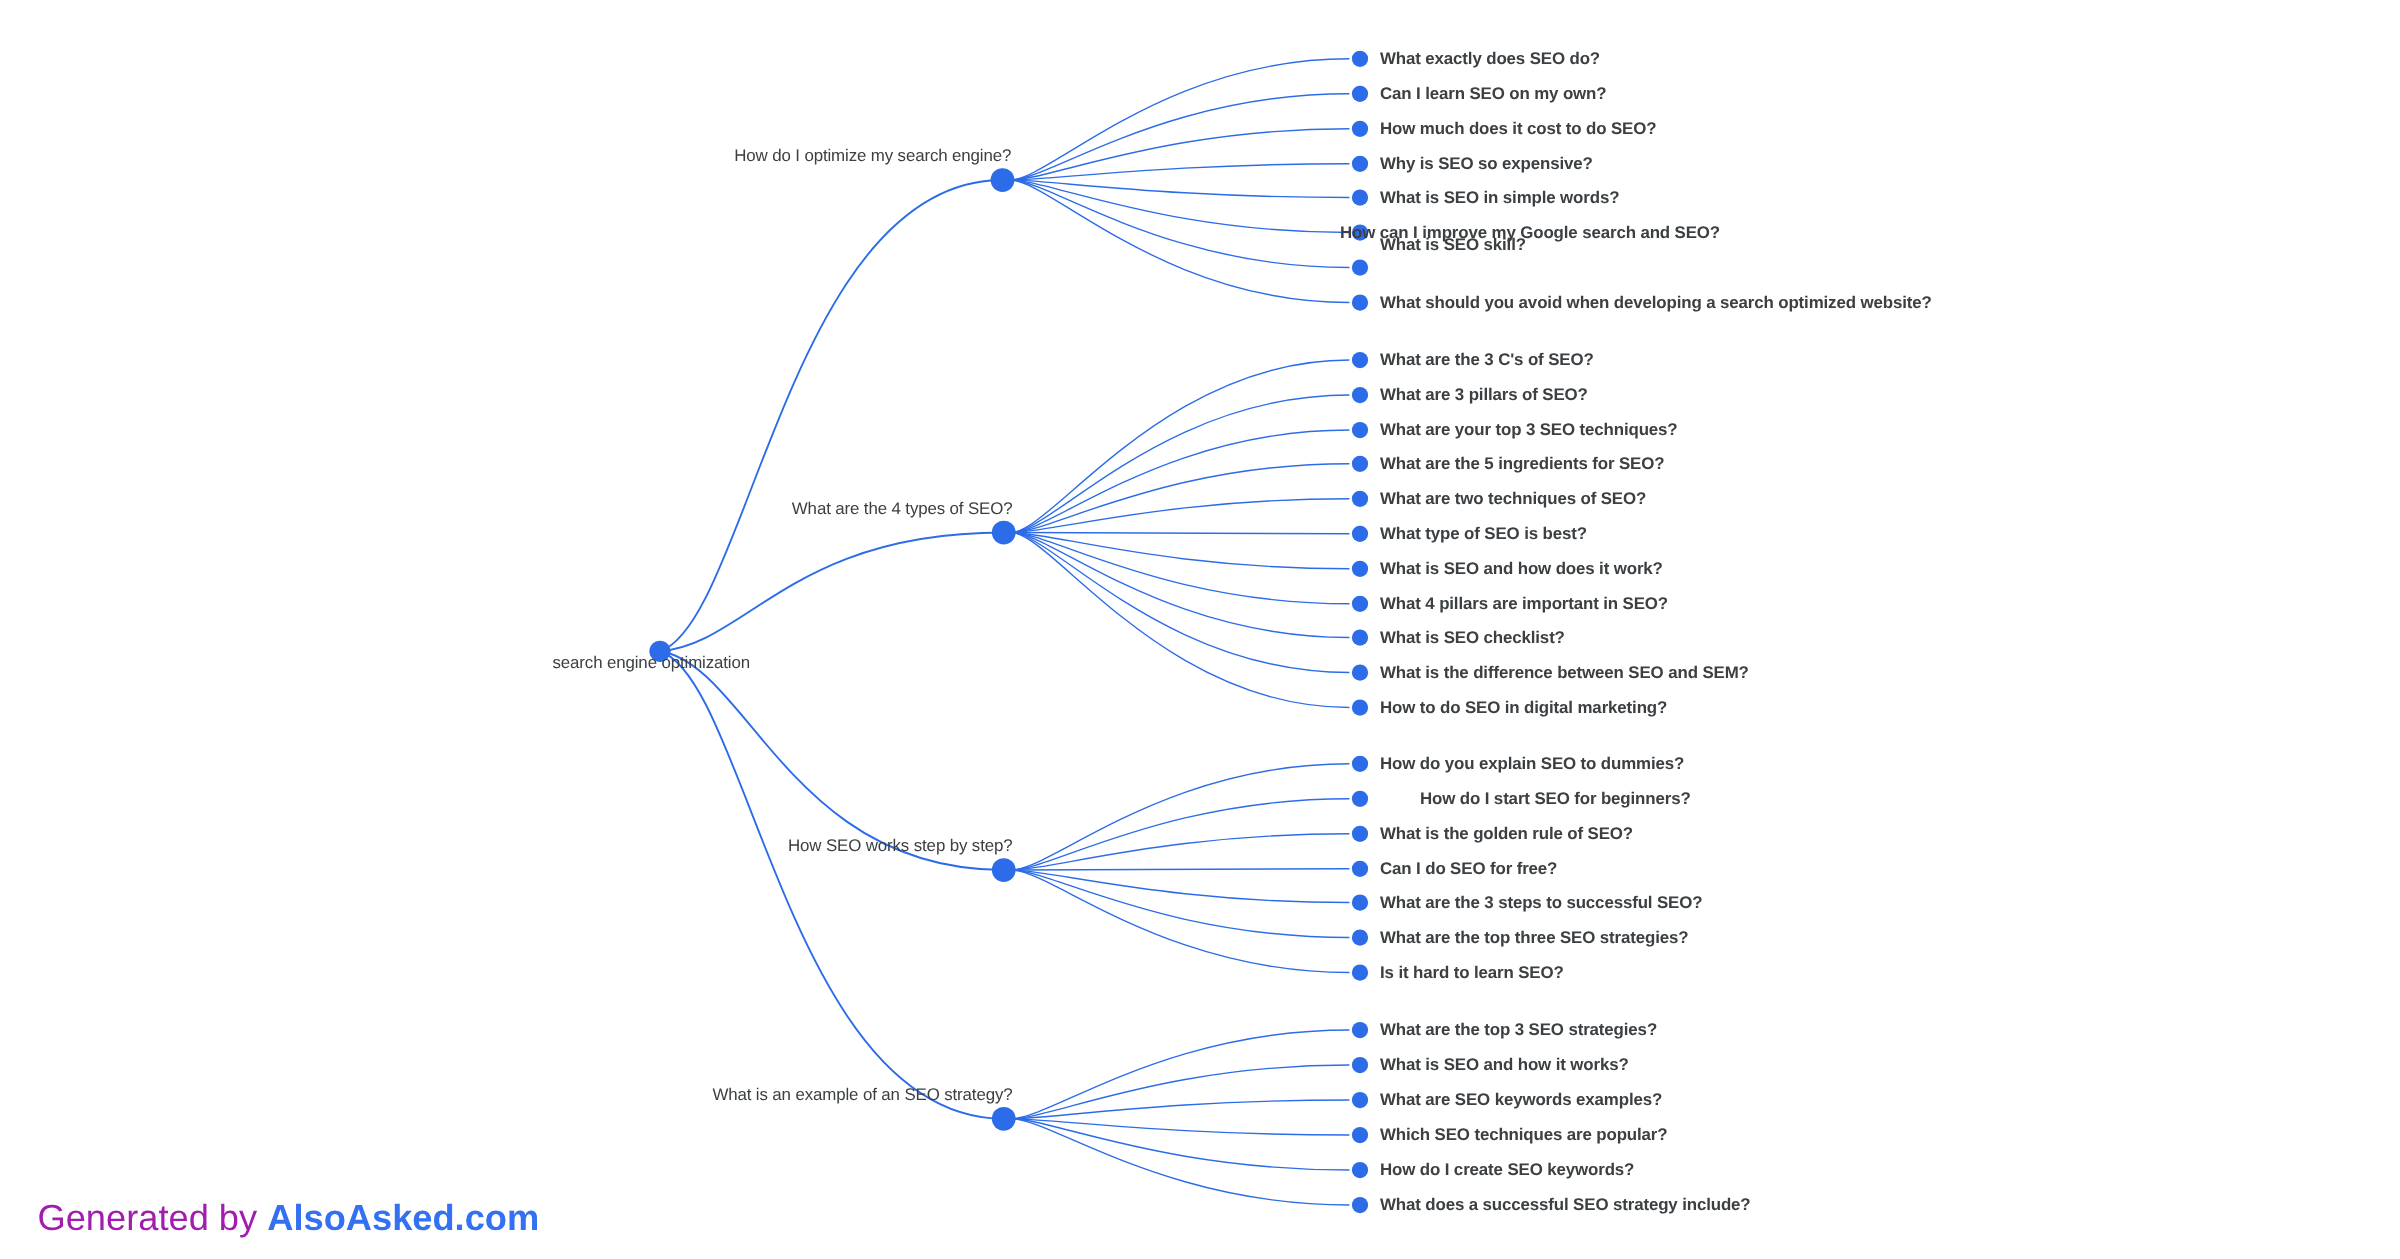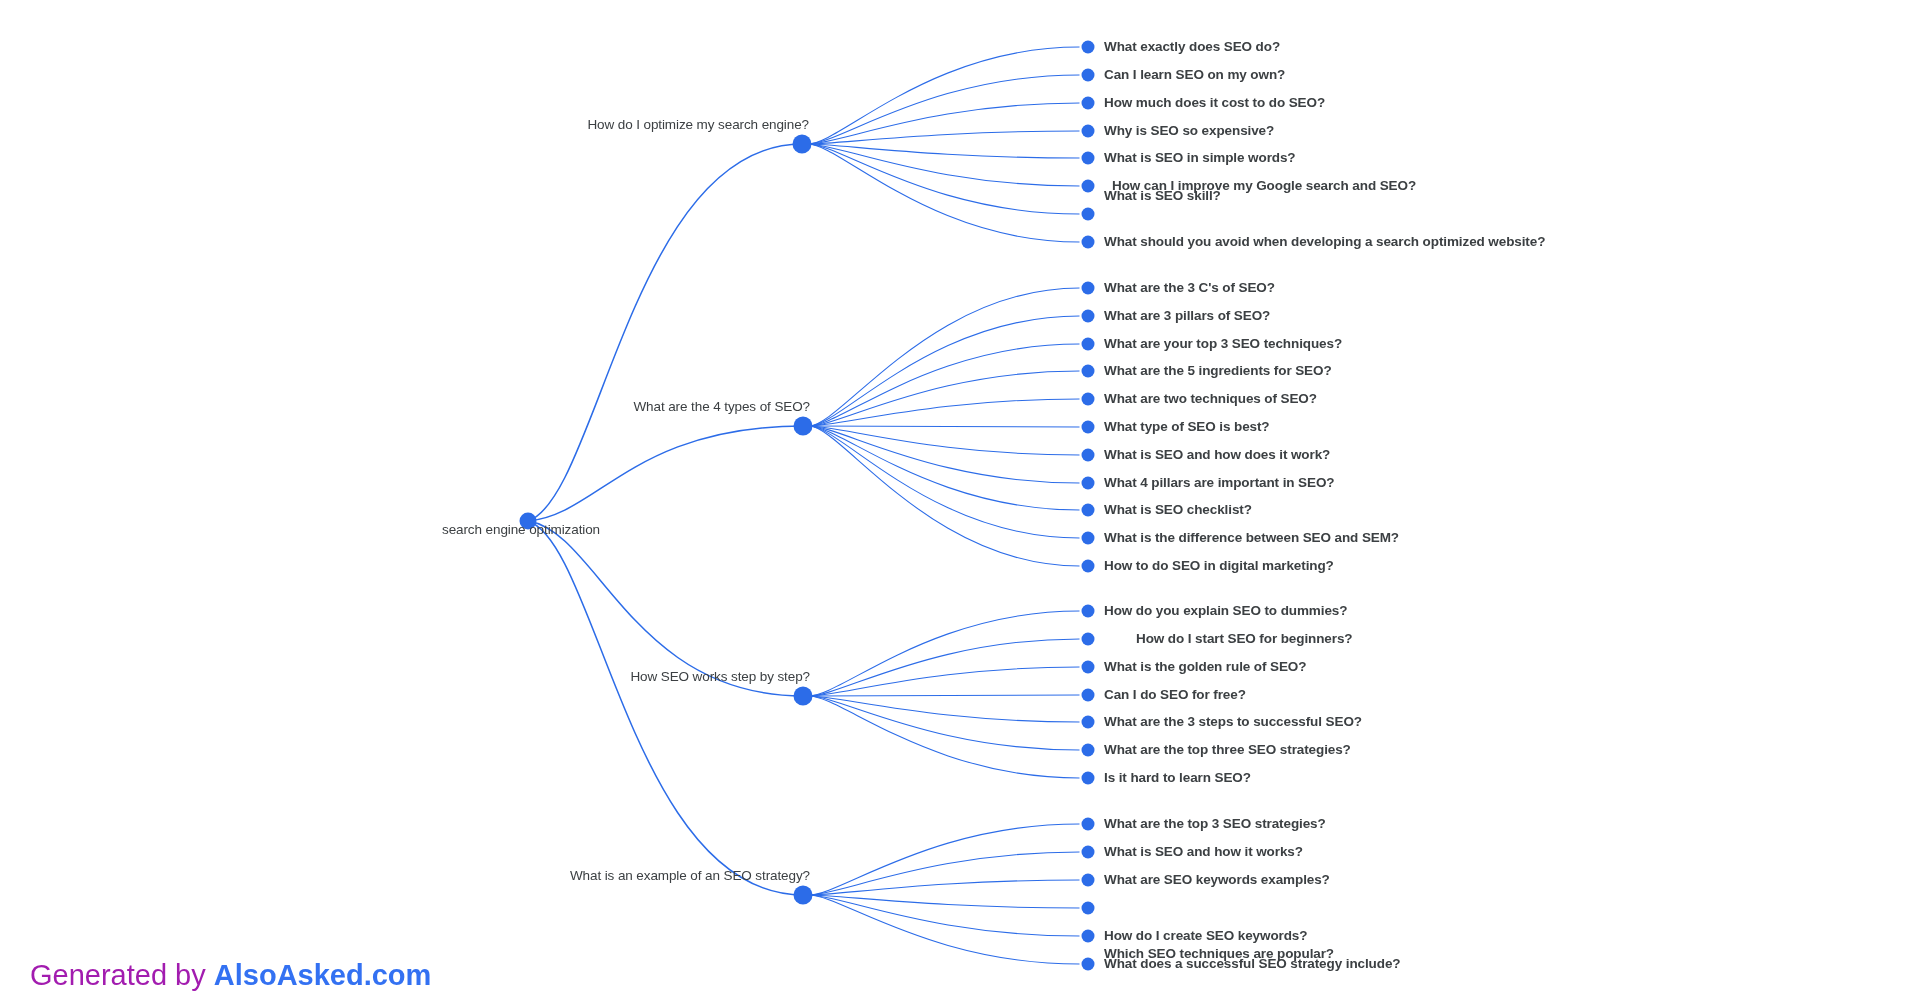--- a/index.html
+++ b/index.html
@@ -161,21 +161,21 @@
       <circle cx="1088" cy="964" r="6.5" class="node-dot"></circle>
     </svg>
   <div id="labels">
       <div class="label root" style="top: 495px; right: 1320px;">search engine optimization</div>
       <div class="label branch" style="top: 118px; right: 1111px;">How do I optimize my search engine?</div>
       <div class="label leaf" style="top: 40px; left: 1104px;">What exactly does SEO do?</div>
       <div class="label leaf" style="top: 68px; left: 1104px;">Can I learn SEO on my own?</div>
       <div class="label leaf" style="top: 96px; left: 1104px;">How much does it cost to do SEO?</div>
       <div class="label leaf" style="top: 124px; left: 1104px;">Why is SEO so expensive?</div>
       <div class="label leaf" style="top: 151px; left: 1104px;">What is SEO in simple words?</div>
-      <div class="label leaf" style="top: 179px; left: 1084px; padding-left: 28px;">How can I improve my Google search and SEO?</div>
+      <div class="label leaf" style="top: 179px; left: 1044px; padding-left: 28px;">How can I improve my Google search and SEO?</div>
       <div class="label leaf" style="top: 189px; left: 1104px;">What is SEO skill?</div>
       <div class="label leaf" style="top: 235px; left: 1104px;">What should you avoid when developing a search optimized website?</div>
       <div class="label branch" style="top: 400px; right: 1110px;">What are the 4 types of SEO?</div>
       <div class="label leaf" style="top: 281px; left: 1104px;">What are the 3 C's of SEO?</div>
       <div class="label leaf" style="top: 309px; left: 1104px;">What are 3 pillars of SEO?</div>
       <div class="label leaf" style="top: 337px; left: 1104px;">What are your top 3 SEO techniques?</div>
       <div class="label leaf" style="top: 364px; left: 1104px; text-align: center;">What are the 5 ingredients for SEO?</div>
       <div class="label leaf" style="top: 392px; left: 1104px;">What are two techniques of SEO?</div>
       <div class="label leaf" style="top: 420px; left: 1104px;">What type of SEO is best?</div>
       <div class="label leaf" style="top: 448px; left: 1104px;">What is SEO and how does it work?</div>
@@ -188,21 +188,21 @@
       <div class="label leaf" style="top: 632px; left: 1104px; padding-left: 32px;">How do I start SEO for beginners?</div>
       <div class="label leaf" style="top: 660px; left: 1104px;">What is the golden rule of SEO?</div>
       <div class="label leaf" style="top: 688px; left: 1104px;">Can I do SEO for free?</div>
       <div class="label leaf" style="top: 715px; left: 1104px;">What are the 3 steps to successful SEO?</div>
       <div class="label leaf" style="top: 743px; left: 1104px;">What are the top three SEO strategies?</div>
       <div class="label leaf" style="top: 771px; left: 1104px;">Is it hard to learn SEO?</div>
       <div class="label branch" style="top: 869px; right: 1110px;">What is an example of an SEO strategy?</div>
       <div class="label leaf" style="top: 817px; left: 1104px;">What are the top 3 SEO strategies?</div>
       <div class="label leaf" style="top: 845px; left: 1104px;">What is SEO and how it works?</div>
       <div class="label leaf" style="top: 873px; left: 1104px;">What are SEO keywords examples?</div>
-      <div class="label leaf" style="top: 901px; left: 1104px; margin-top: 46px;">Which SEO techniques are popular?</div>
+      <div class="label leaf" style="top: 901px; left: 1104px;">Which SEO techniques are popular?</div>
       <div class="label leaf" style="top: 929px; left: 1104px;">How do I create SEO keywords?</div>
       <div class="label leaf" style="top: 957px; left: 1104px;">What does a successful SEO strategy include?</div>
     </div>
 
   <div id="footer">
     <span class="gen">Generated by </span><span class="brand">AlsoAsked.com</span>
   </div>
 </div>
 
 </body></html>

